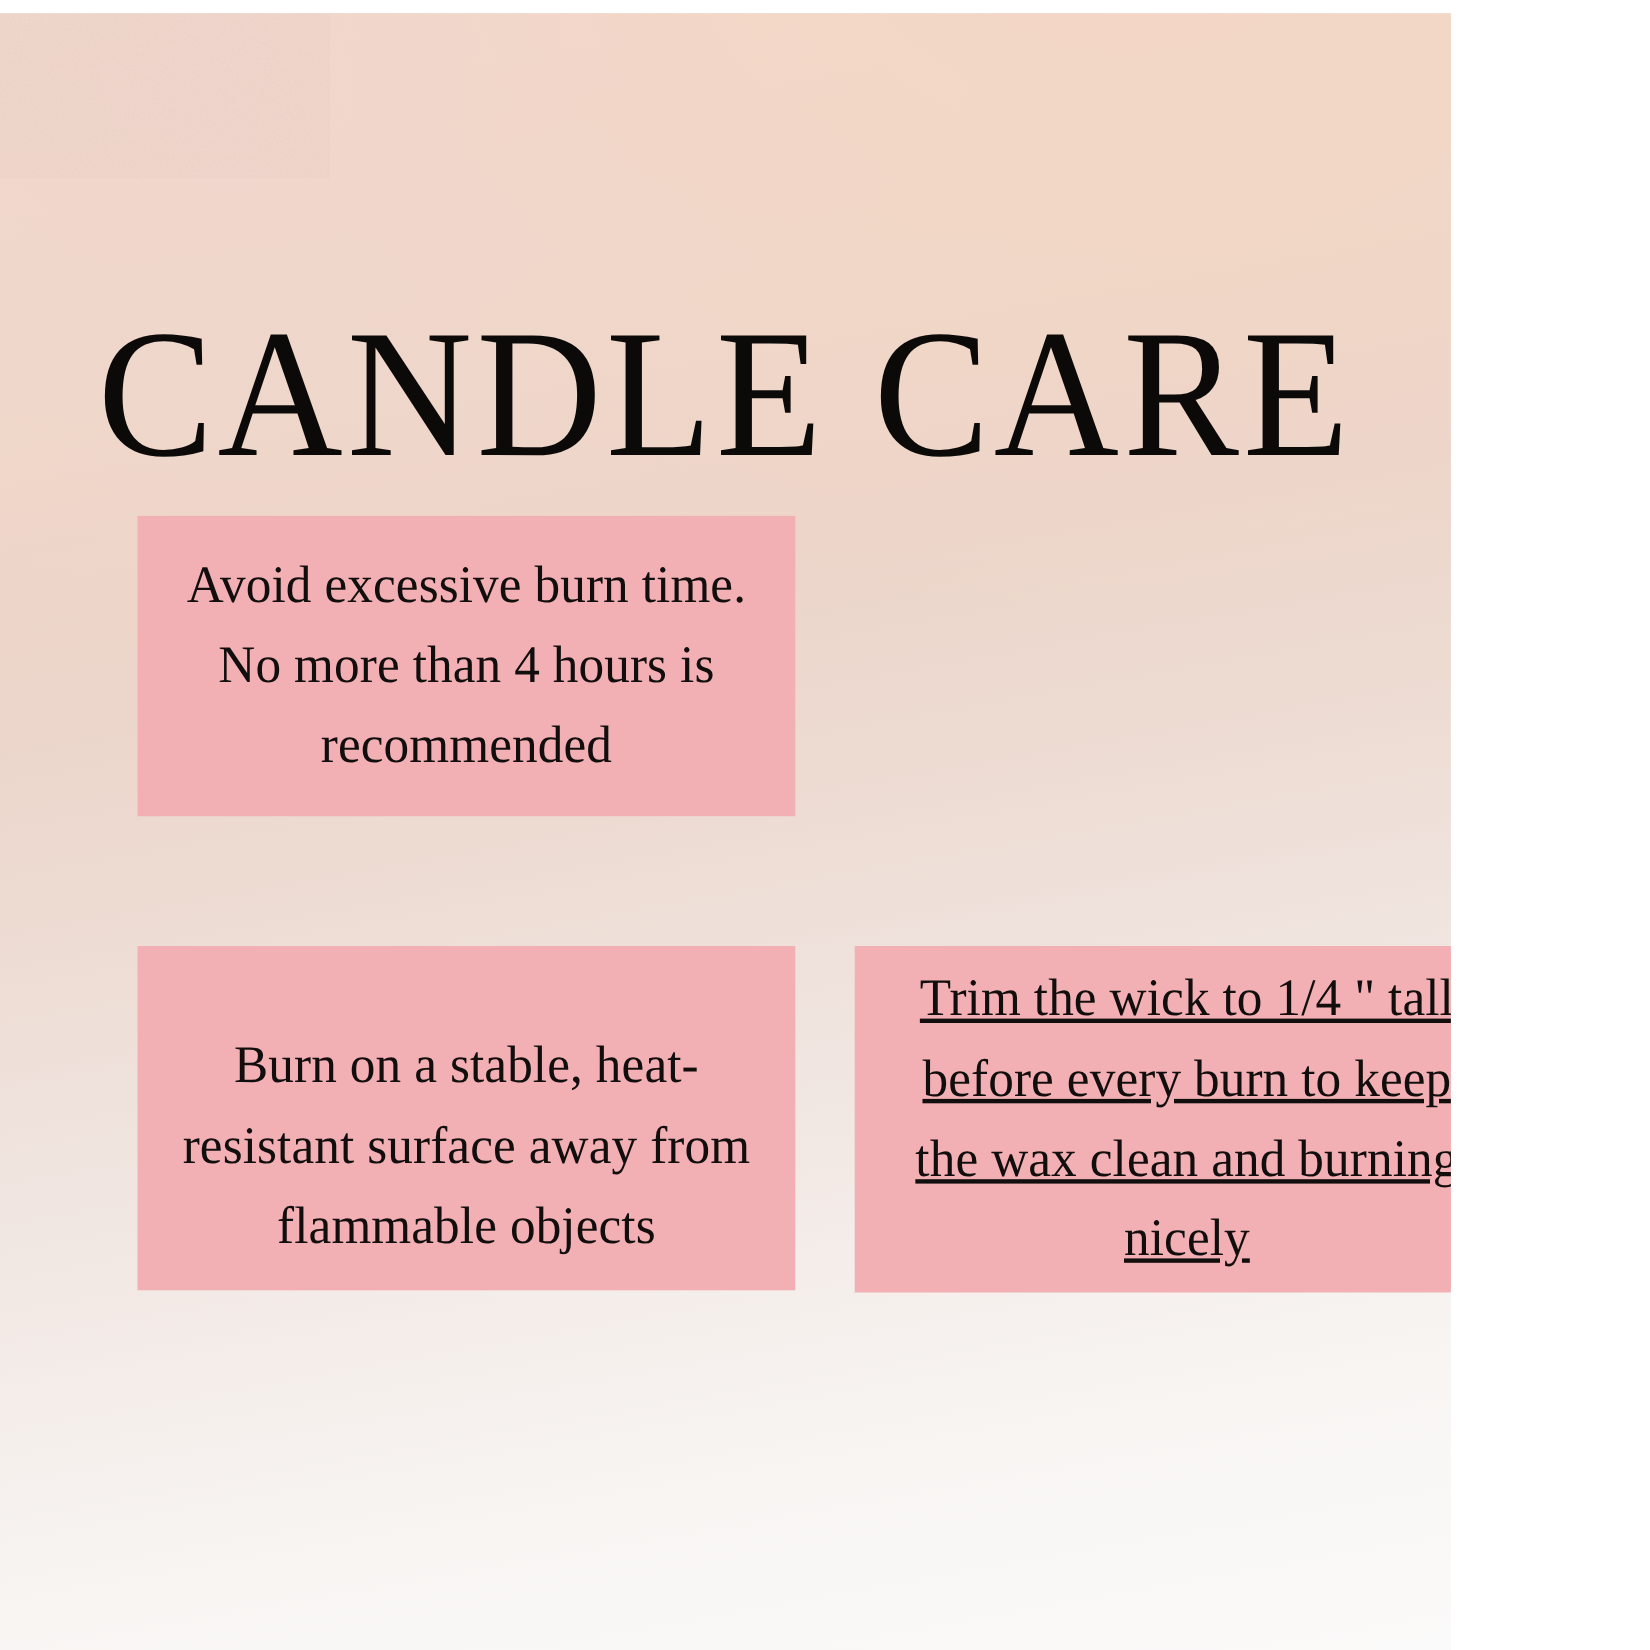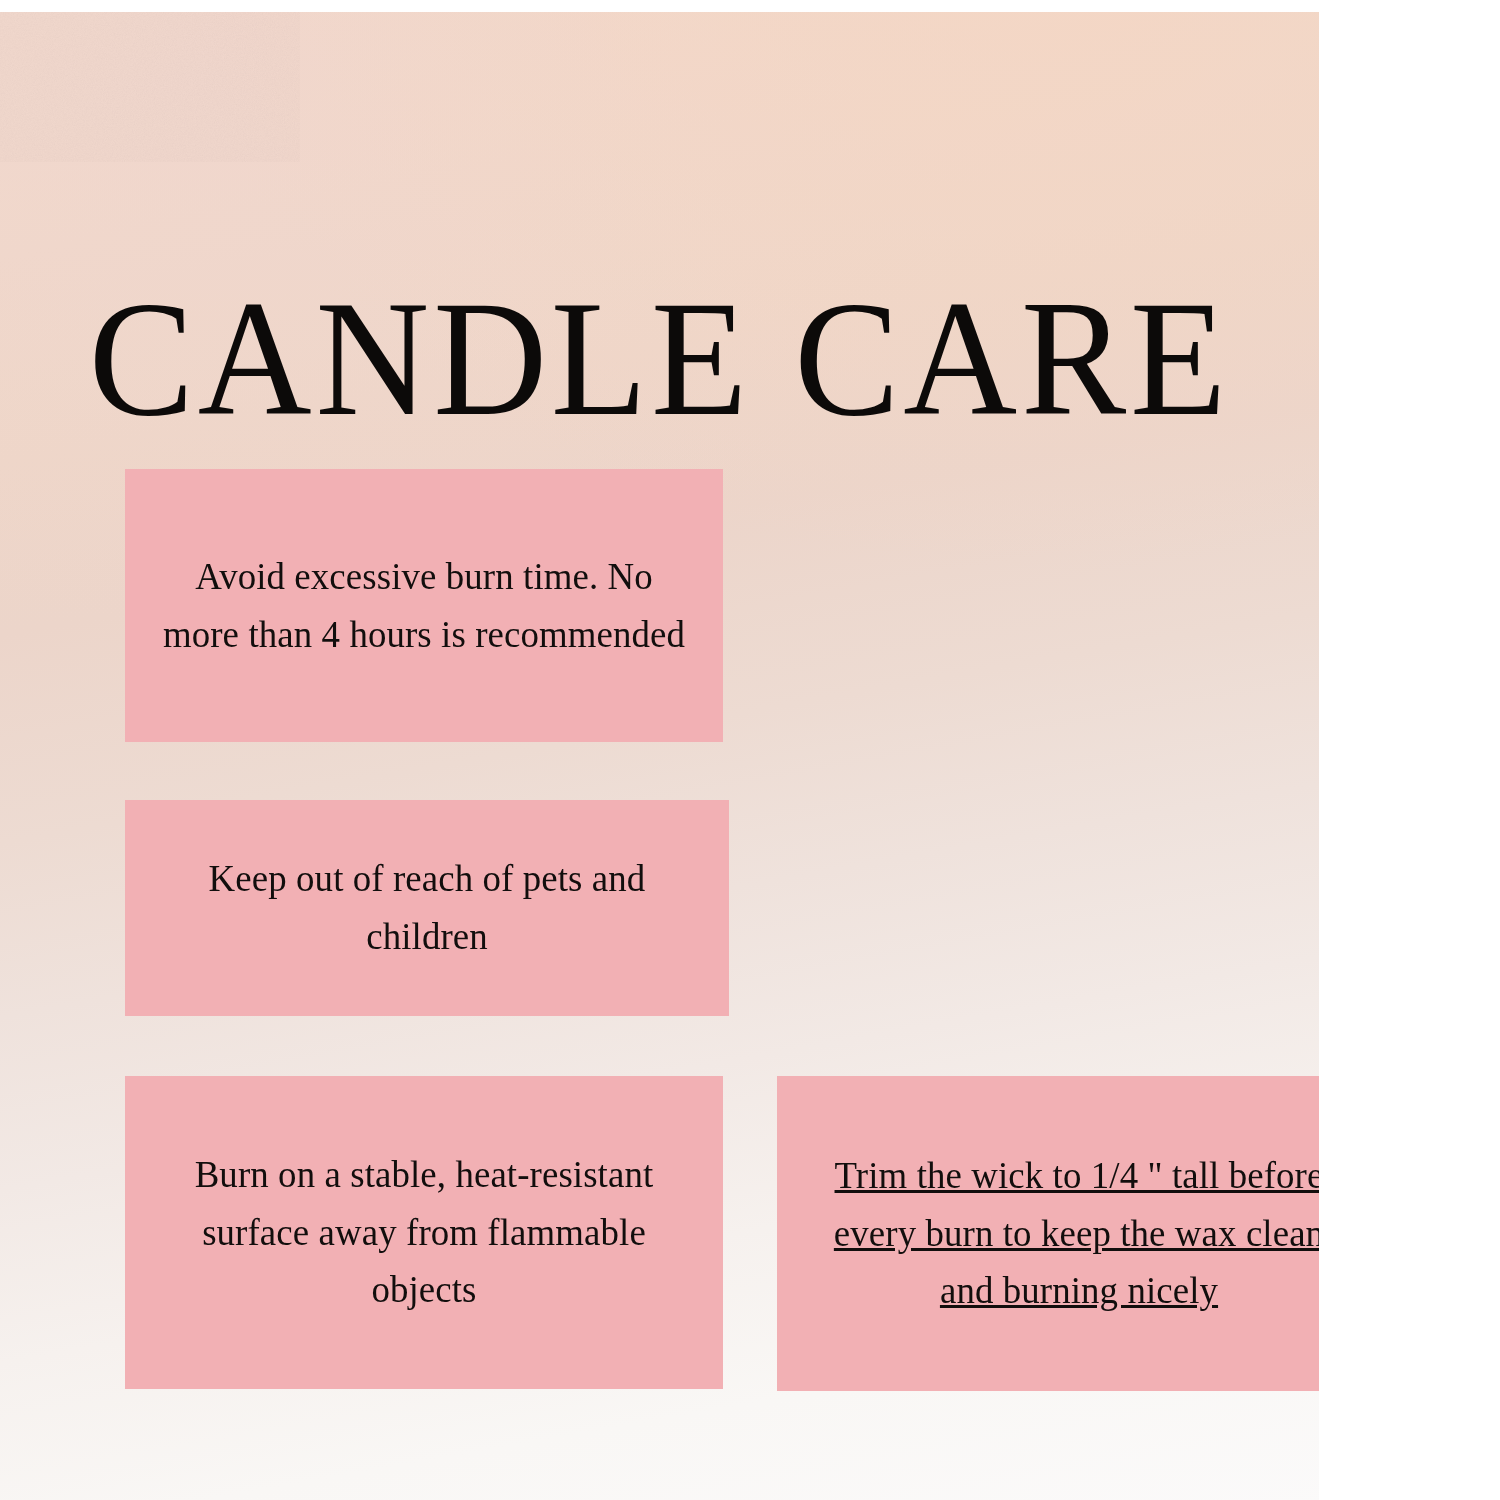--- a/index.html
+++ b/index.html
@@ -78,38 +78,38 @@
 
   .card {
     background: #f2b0b4;
     box-sizing: border-box;
     display: flex;
     align-items: center;
     justify-content: center;
     text-align: center;
     color: #120e0d;
     font-family: "Liberation Serif", "DejaVu Serif", serif;
-    font-size: 38px;
+    font-size: 48px;
     line-height: 1.52;
     letter-spacing: 0.1px;
     padding: 21px 26px;
   }
 
   .card .txt {
     display: block;
     width: 100%;
     transform: scaleX(0.97);
   }
 
   .col-left  { width: 598px; }
   .col-right { width: 604px; }
 
   .h-273 { height: 273px; }
   .h-216 { height: 216px; }
-  .h-313 { height: 313px; }
+  .h-313 { height: 313px; align-items: flex-end; }
   .h-315 { height: 315px; text-decoration: underline; }
 </style>
 </head>
 <body>
 
 <div id="poster">
 
   <svg id="grain" xmlns="http://www.w3.org/2000/svg">
     <filter id="noiseFilter">
       <feTurbulence type="fractalNoise" baseFrequency="0.9" numOctaves="4" stitchTiles="stitch"></feTurbulence>
@@ -125,23 +125,20 @@
 
   <div class="grid">
 
     <div class="row row-1">
       <div class="card col-left h-273">
         <span class="txt">Avoid excessive burn time. No more than 4 hours is recommended</span>
       </div>
     </div>
 
     <div class="row row-2">
-      <div class="card col-right h-216">
-        <span class="txt">Keep out of reach of pets and children</span>
-      </div>
     </div>
 
     <div class="row row-3">
       <div class="card col-left h-313">
         <span class="txt">Burn on a stable, heat-resistant surface away from flammable objects</span>
       </div>
       <div class="card col-right h-315">
         <span class="txt">Trim the wick to 1/4 " tall before every burn to keep the wax clean and burning nicely</span>
       </div>
     </div>

